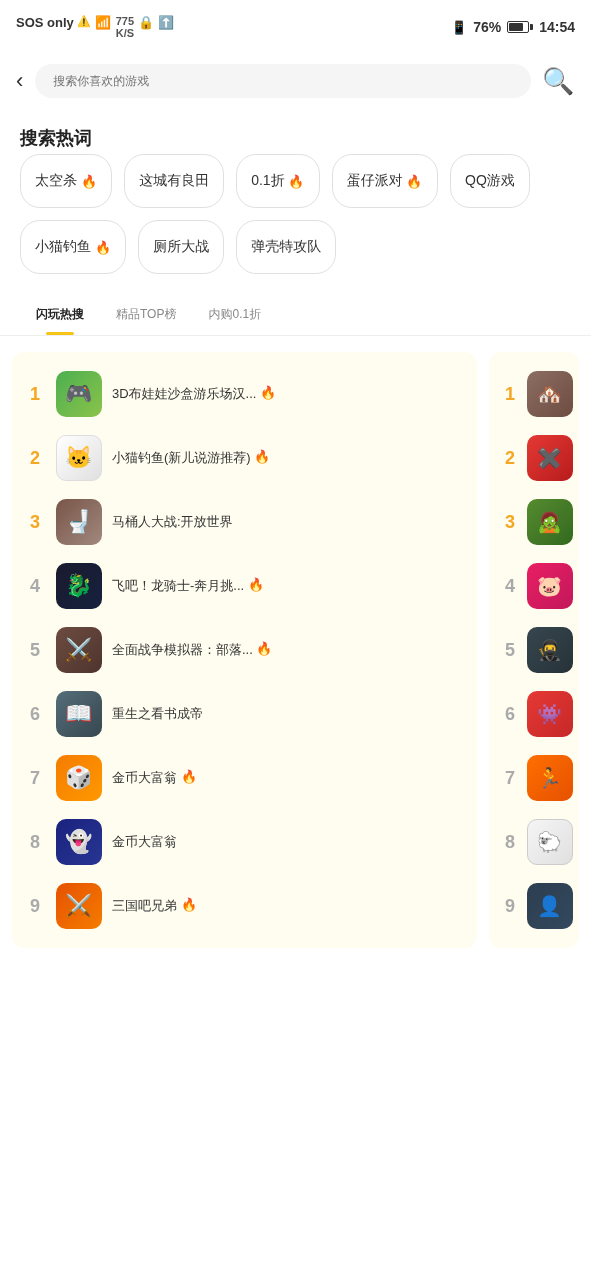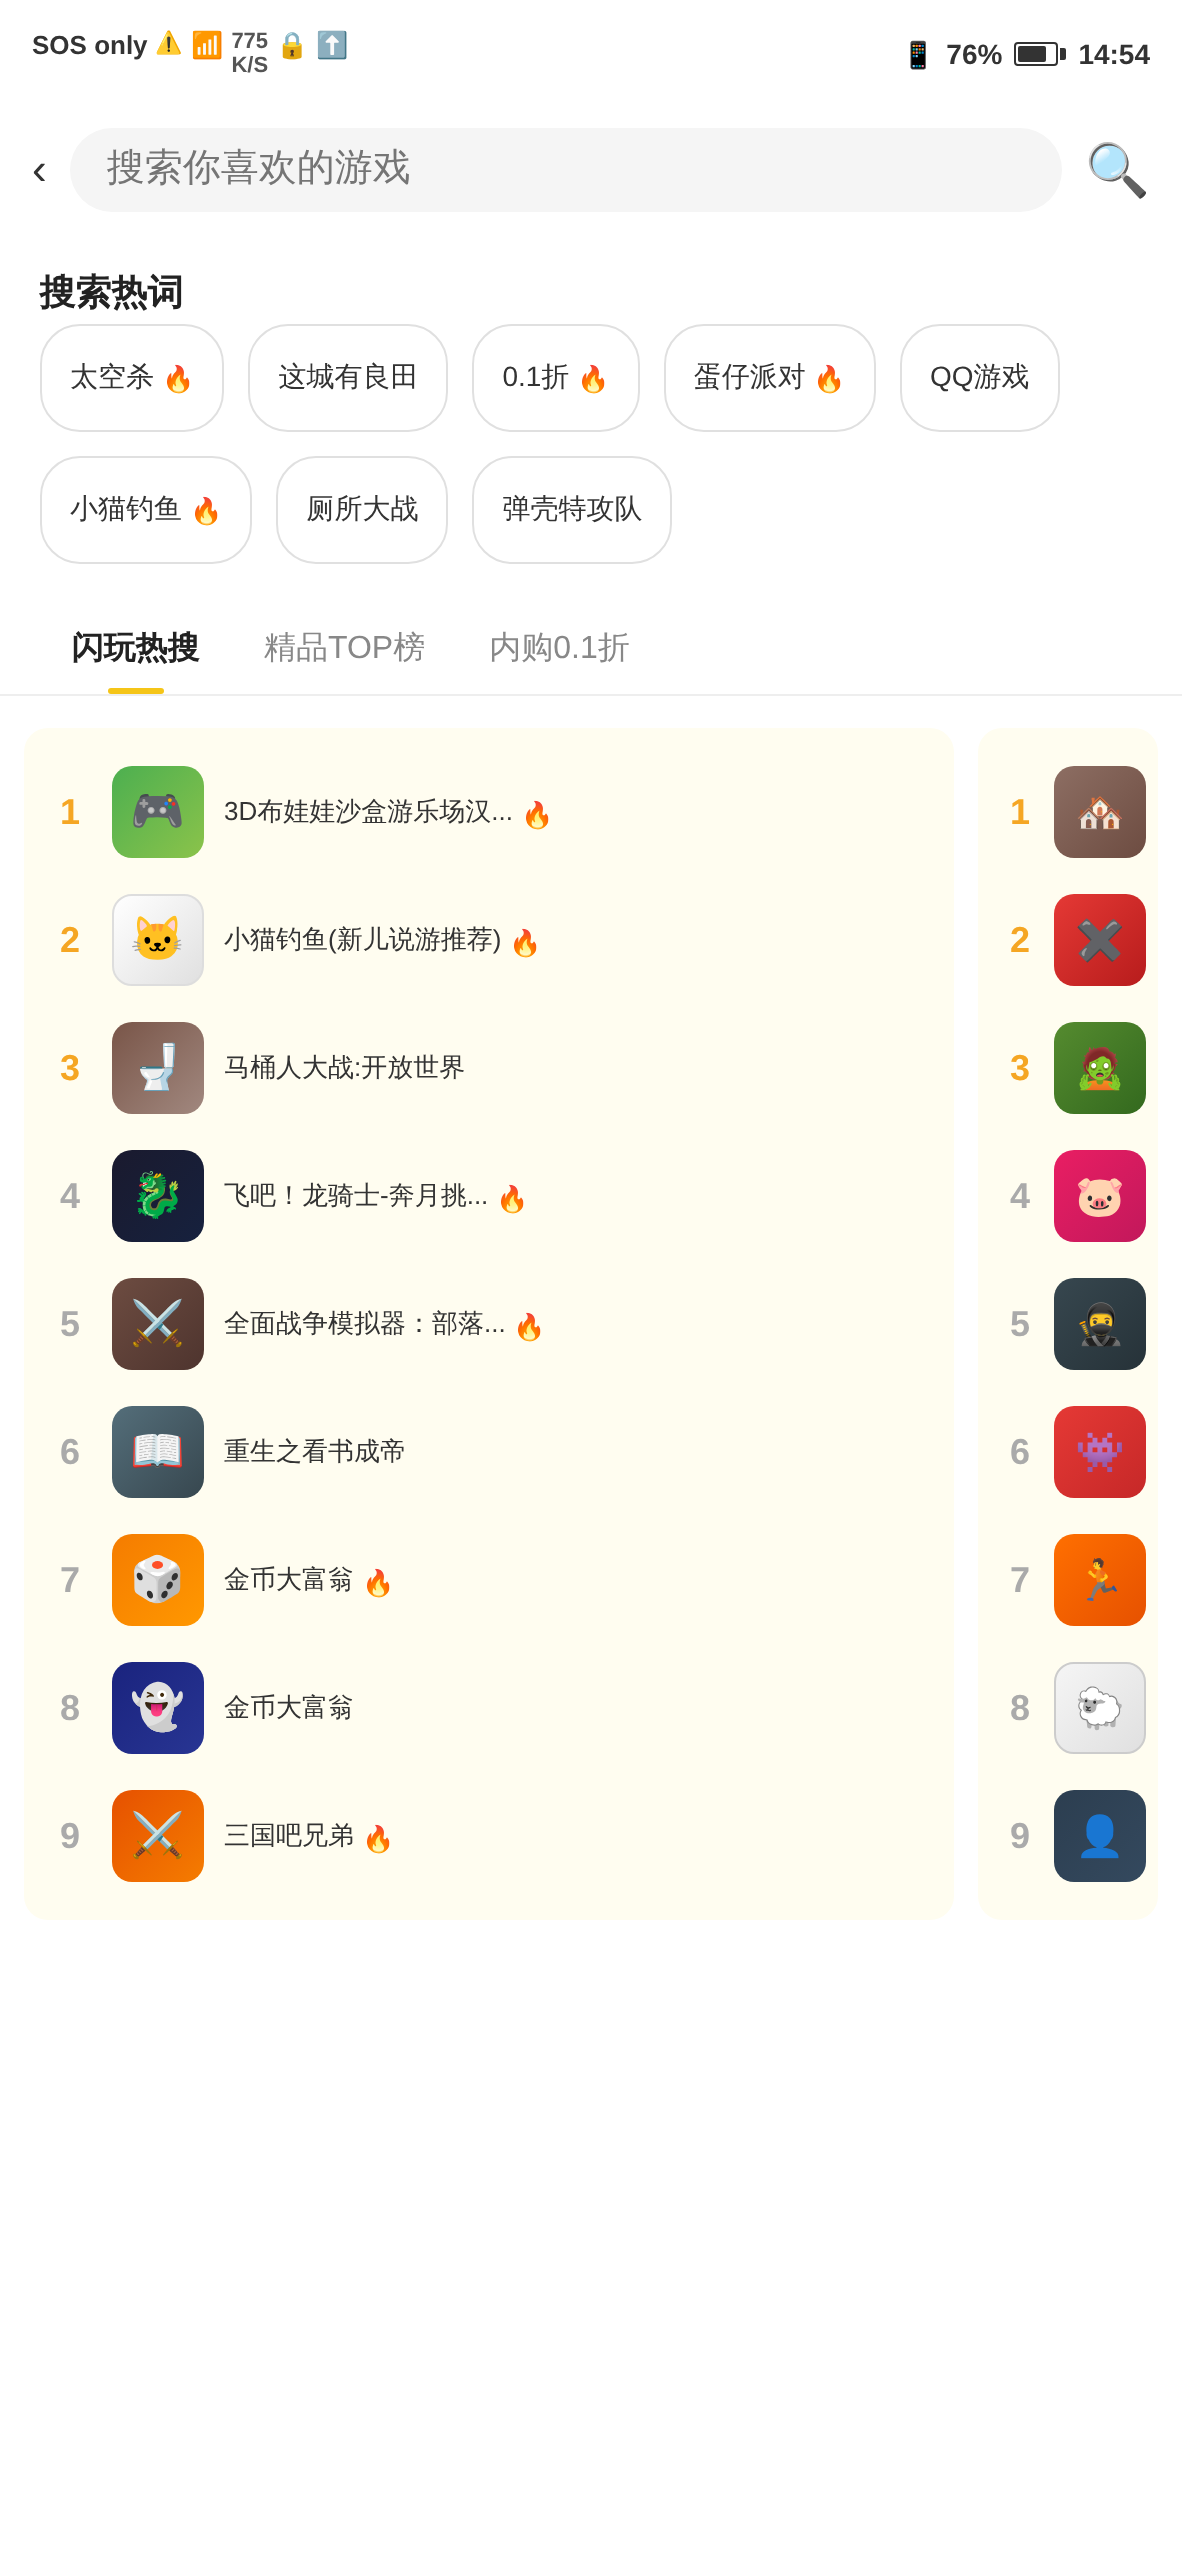--- a/index.html
+++ b/index.html
@@ -93,21 +93,21 @@
       background: #f5f5f5;
       border-radius: 24px;
       padding: 10px 18px;
       display: flex;
       align-items: center;
     }
     .search-input-wrapper input {
       background: transparent;
       border: none;
       outline: none;
-      font-size: 19px;
+      font-size: 12px;
       color: #a16207;
       width: 100%;
     }
     .search-icon-btn {
       font-size: 26px;
       color: #555;
       cursor: pointer;
       flex-shrink: 0;
     }
 
@@ -145,21 +145,21 @@
 
     
     .tabs-container {
       display: flex;
       align-items: center;
       padding: 16px 20px 0 20px;
       border-bottom: 1px solid #eee;
       gap: 0;
     }
     .tab-item {
-      font-size: 16px;
+      font-size: 12px;
       color: #888;
       padding: 8px 16px 12px 16px;
       cursor: pointer;
       position: relative;
       white-space: nowrap;
     }
     .tab-item.active {
       color: #222;
       font-weight: 700;
     }
@@ -243,21 +243,21 @@
 
     .game-name {
       font-size: 13px;
       color: #333;
       flex: 1;
       min-width: 0;
       overflow: hidden;
       white-space: nowrap;
       text-overflow: ellipsis;
       display: flex;
-      align-items: flex-end;
+      align-items: flex-start;
       gap: 4px;
     }
     .game-name .fire {
       color: #ff6600;
       font-size: 13px;
       flex-shrink: 0;
     }
 
     
     .right-item {

